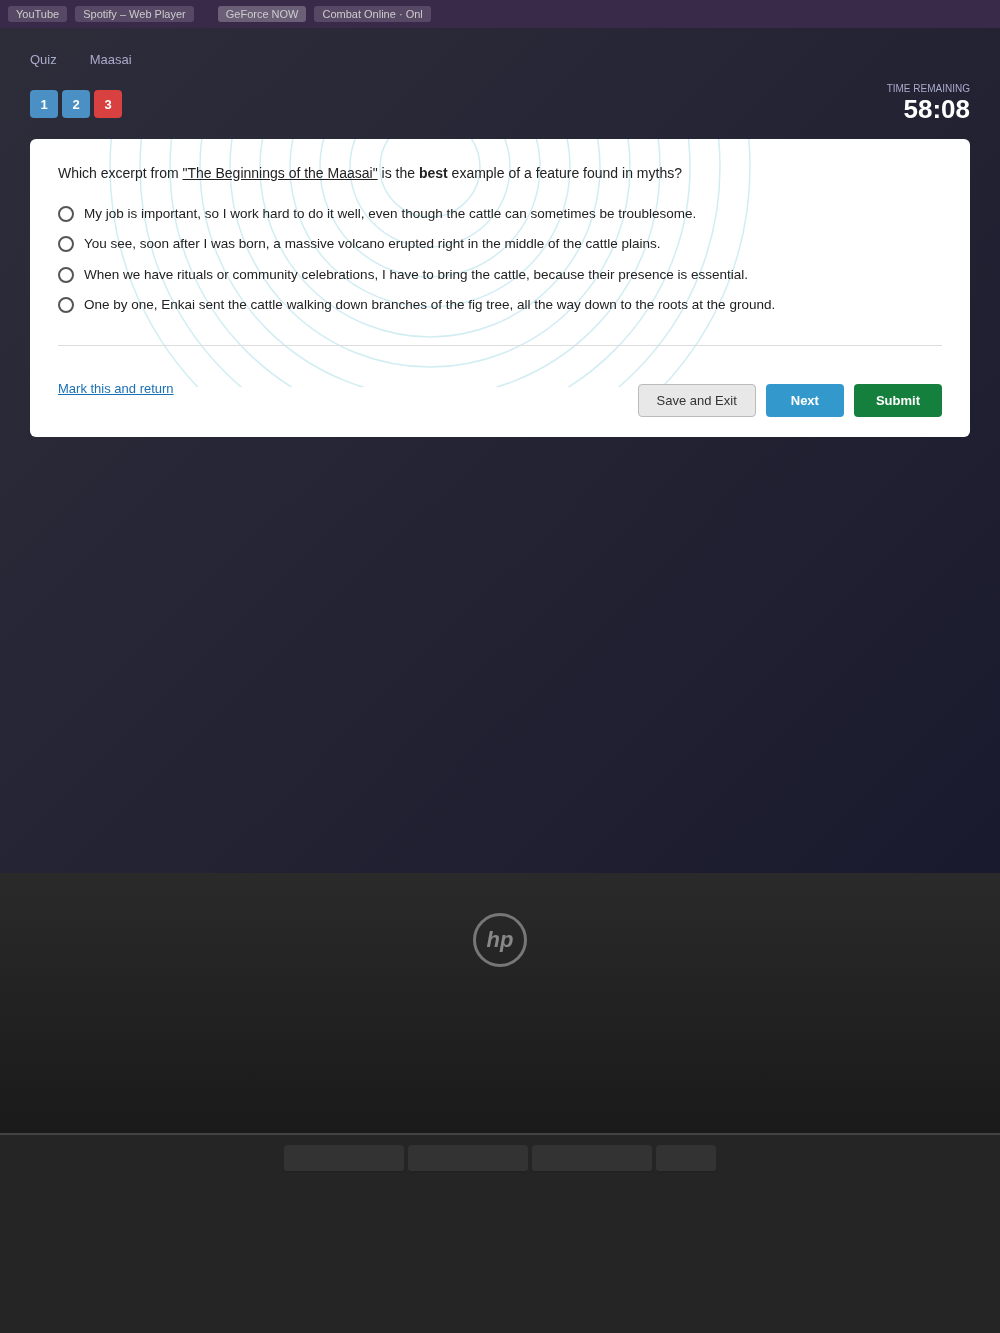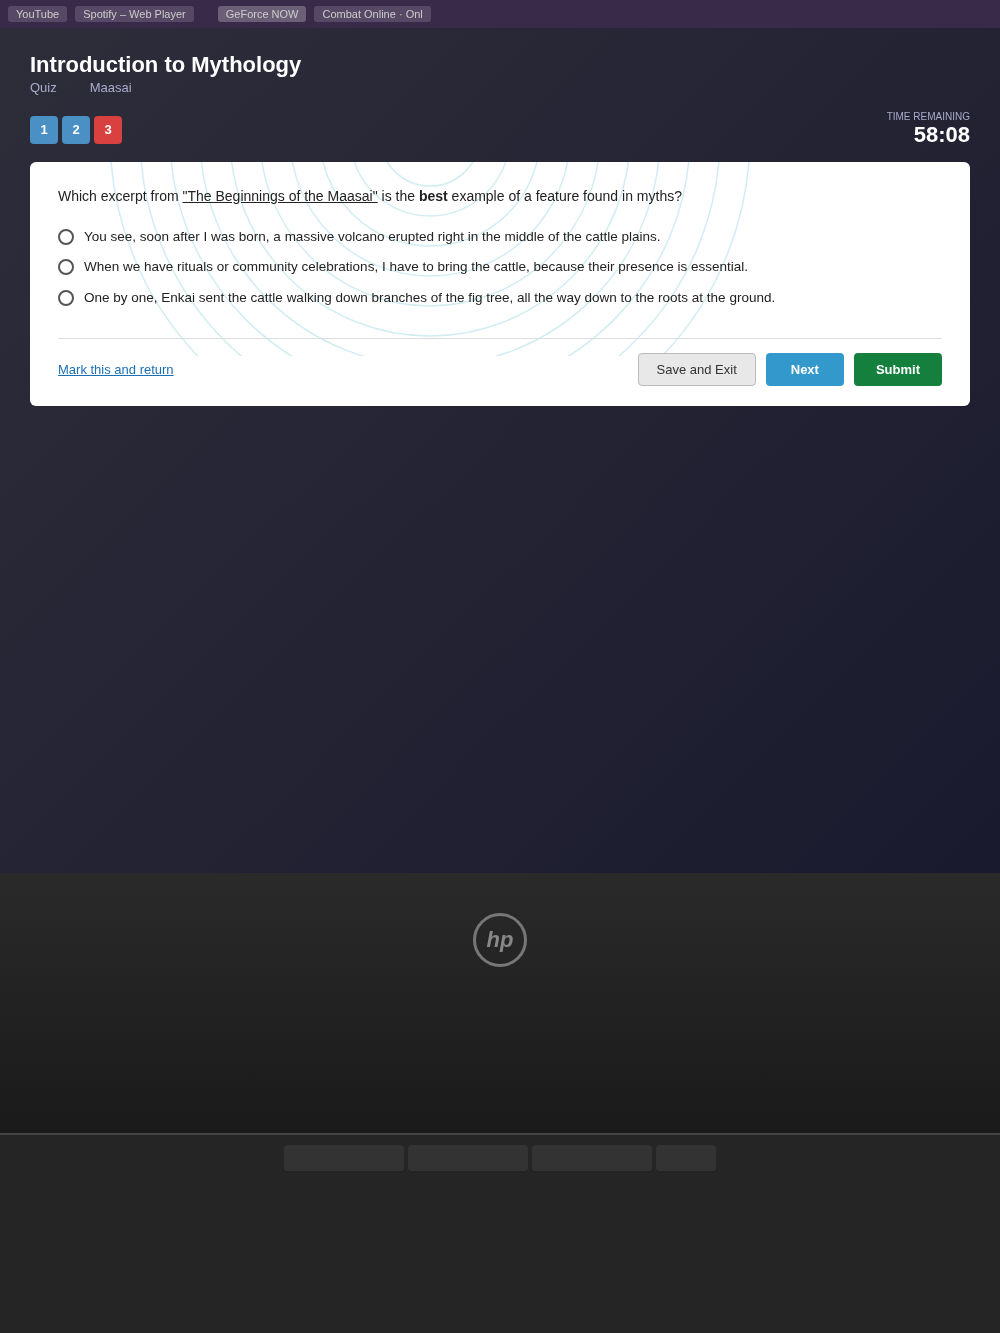--- a/index.html
+++ b/index.html
@@ -103,21 +103,21 @@
       color: #ffffff;
     }
 
     .timer-label {
       font-size: 10px;
       color: #aaaacc;
       text-align: left;
     }
 
     .timer-value {
-      font-size: 22px;
+      font-size: 26px;
       font-weight: bold;
       color: #ffffff;
     }
 
     
     .quiz-card {
       background: #ffffff;
       border-radius: 6px;
       padding: 24px 28px 20px 28px;
       position: relative;
@@ -187,20 +187,21 @@
       color: #1a6fb5;
       font-size: 13px;
       text-decoration: underline;
       cursor: pointer;
       text-align: right;
     }
 
     .footer-buttons {
       display: flex;
       gap: 10px;
+      margin-top: 24px;
     }
 
     .btn-save-exit {
       background: #e8e8e8;
       color: #333;
       border: 1px solid #bbb;
       padding: 8px 18px;
       border-radius: 4px;
       font-size: 13px;
       cursor: pointer;
@@ -308,21 +309,20 @@
 
 <div class="browser-bar">
   <div class="browser-tab">YouTube</div>
   <div class="browser-tab">Spotify – Web Player</div>
   <div class="browser-tab active">GeForce NOW</div>
   <div class="browser-tab">Combat Online · Onl</div>
 </div>
 
 <div class="screen">
 
-  <div class="page-title">Introduction to Mythology</div>
   <div class="page-subtitle">
     <span>Quiz</span>
     <span>Maasai</span>
   </div>
 
   <div class="nav-row">
     <div class="question-numbers">
       <div class="q-num answered">
         <span>1</span>
       </div>
@@ -353,20 +353,24 @@
       <circle cx="350" cy="280" r="290" fill="none" stroke="#4ab8d0" stroke-width="1.5"></circle>
       <circle cx="350" cy="280" r="320" fill="none" stroke="#4ab8d0" stroke-width="1.5"></circle>
     </svg>
 
     <div class="quiz-question">
       <span>Which excerpt from </span><span class="source">"The Beginnings of the Maasai"</span><span> is the </span><strong>best</strong><span> example of a feature found in myths?</span>
     </div>
 
     <div class="answer-options">
 
+      <label class="answer-option">
+        <div class="radio-circle"></div>
+        <span>My job is important, so I work hard to do it well, even though the cattle can sometimes be troublesome.</span>
+      </label>
 
       <label class="answer-option">
         <div class="radio-circle"></div>
         <span>You see, soon after I was born, a massive volcano erupted right in the middle of the cattle plains.</span>
       </label>
 
       <label class="answer-option">
         <div class="radio-circle"></div>
         <span>When we have rituals or community celebrations, I have to bring the cattle, because their presence is essential.</span>
       </label>

